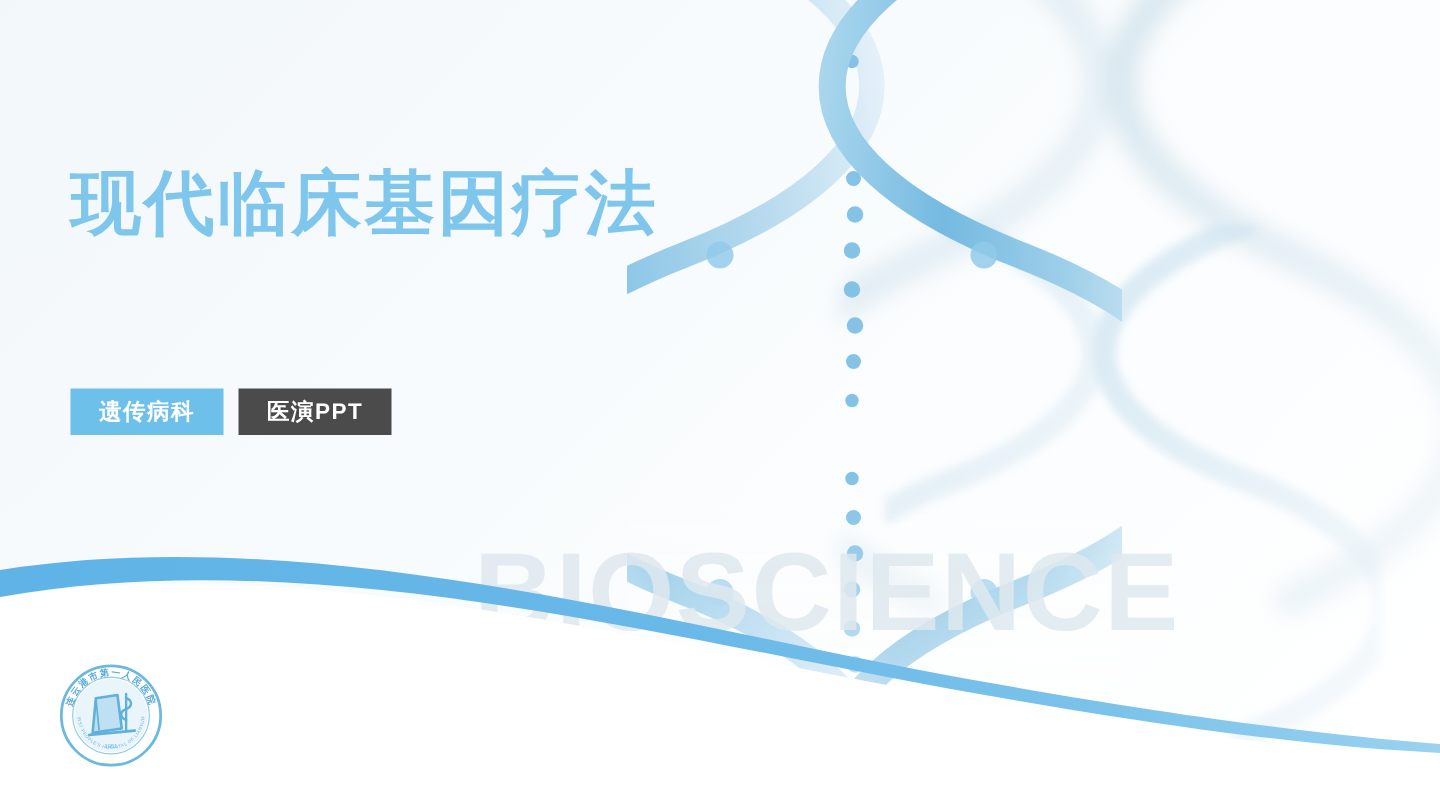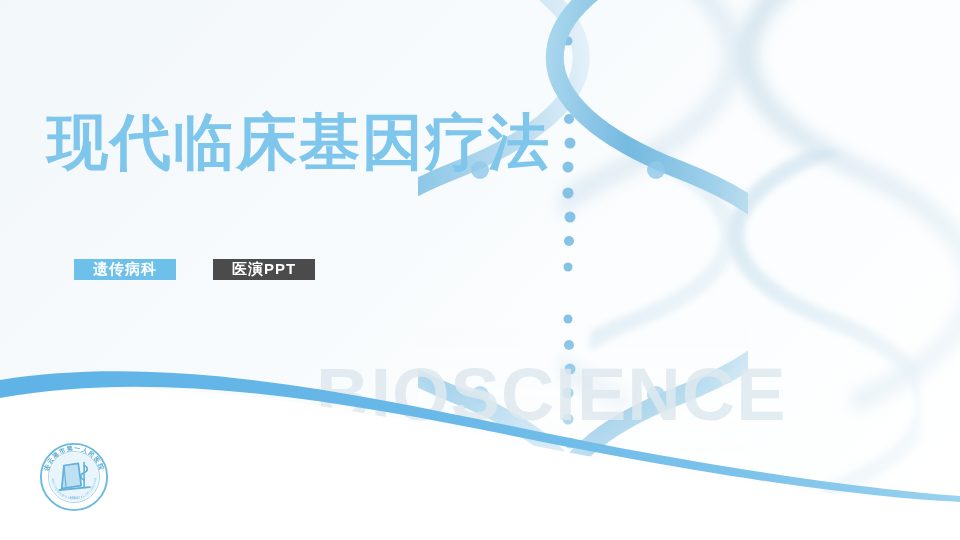--- a/index.html
+++ b/index.html
@@ -80,21 +80,21 @@
     height: 190px;
   }
 
   
   .title-block {
     position: absolute;
     left: 47px;
     top: 108px;
   }
   .title-line1 {
-    font-size: 61px;
+    font-size: 47px;
     font-weight: 700;
     letter-spacing: 2px;
     line-height: 1.13;
     color: #7ec6ec;
     margin: 0;
     white-space: nowrap;
   }
   .title-line2 {
     font-size: 47px;
     font-weight: 700;
@@ -106,31 +106,30 @@
   }
 
   .badges {
     position: absolute;
     left: 47px;
     top: 259px;
     display: flex;
     gap: 10px;
   }
   .badge {
-    height: 21px;
+    height: 31px;
     display: flex;
     align-items: center;
     justify-content: center;
     padding: 0 19px;
     color: #ffffff;
     font-size: 15px;
     font-weight: 700;
     letter-spacing: 1px;
     white-space: nowrap;
-    margin-left: 27px;
   }
   .badge-blue  { background: #6dc0ea; }
   .badge-dark  { background: #4b4b4b; }
 
   .report-date {
     position: absolute;
     left: 47px;
     top: 306px;
     font-size: 18px;
     color: #3c4044;

